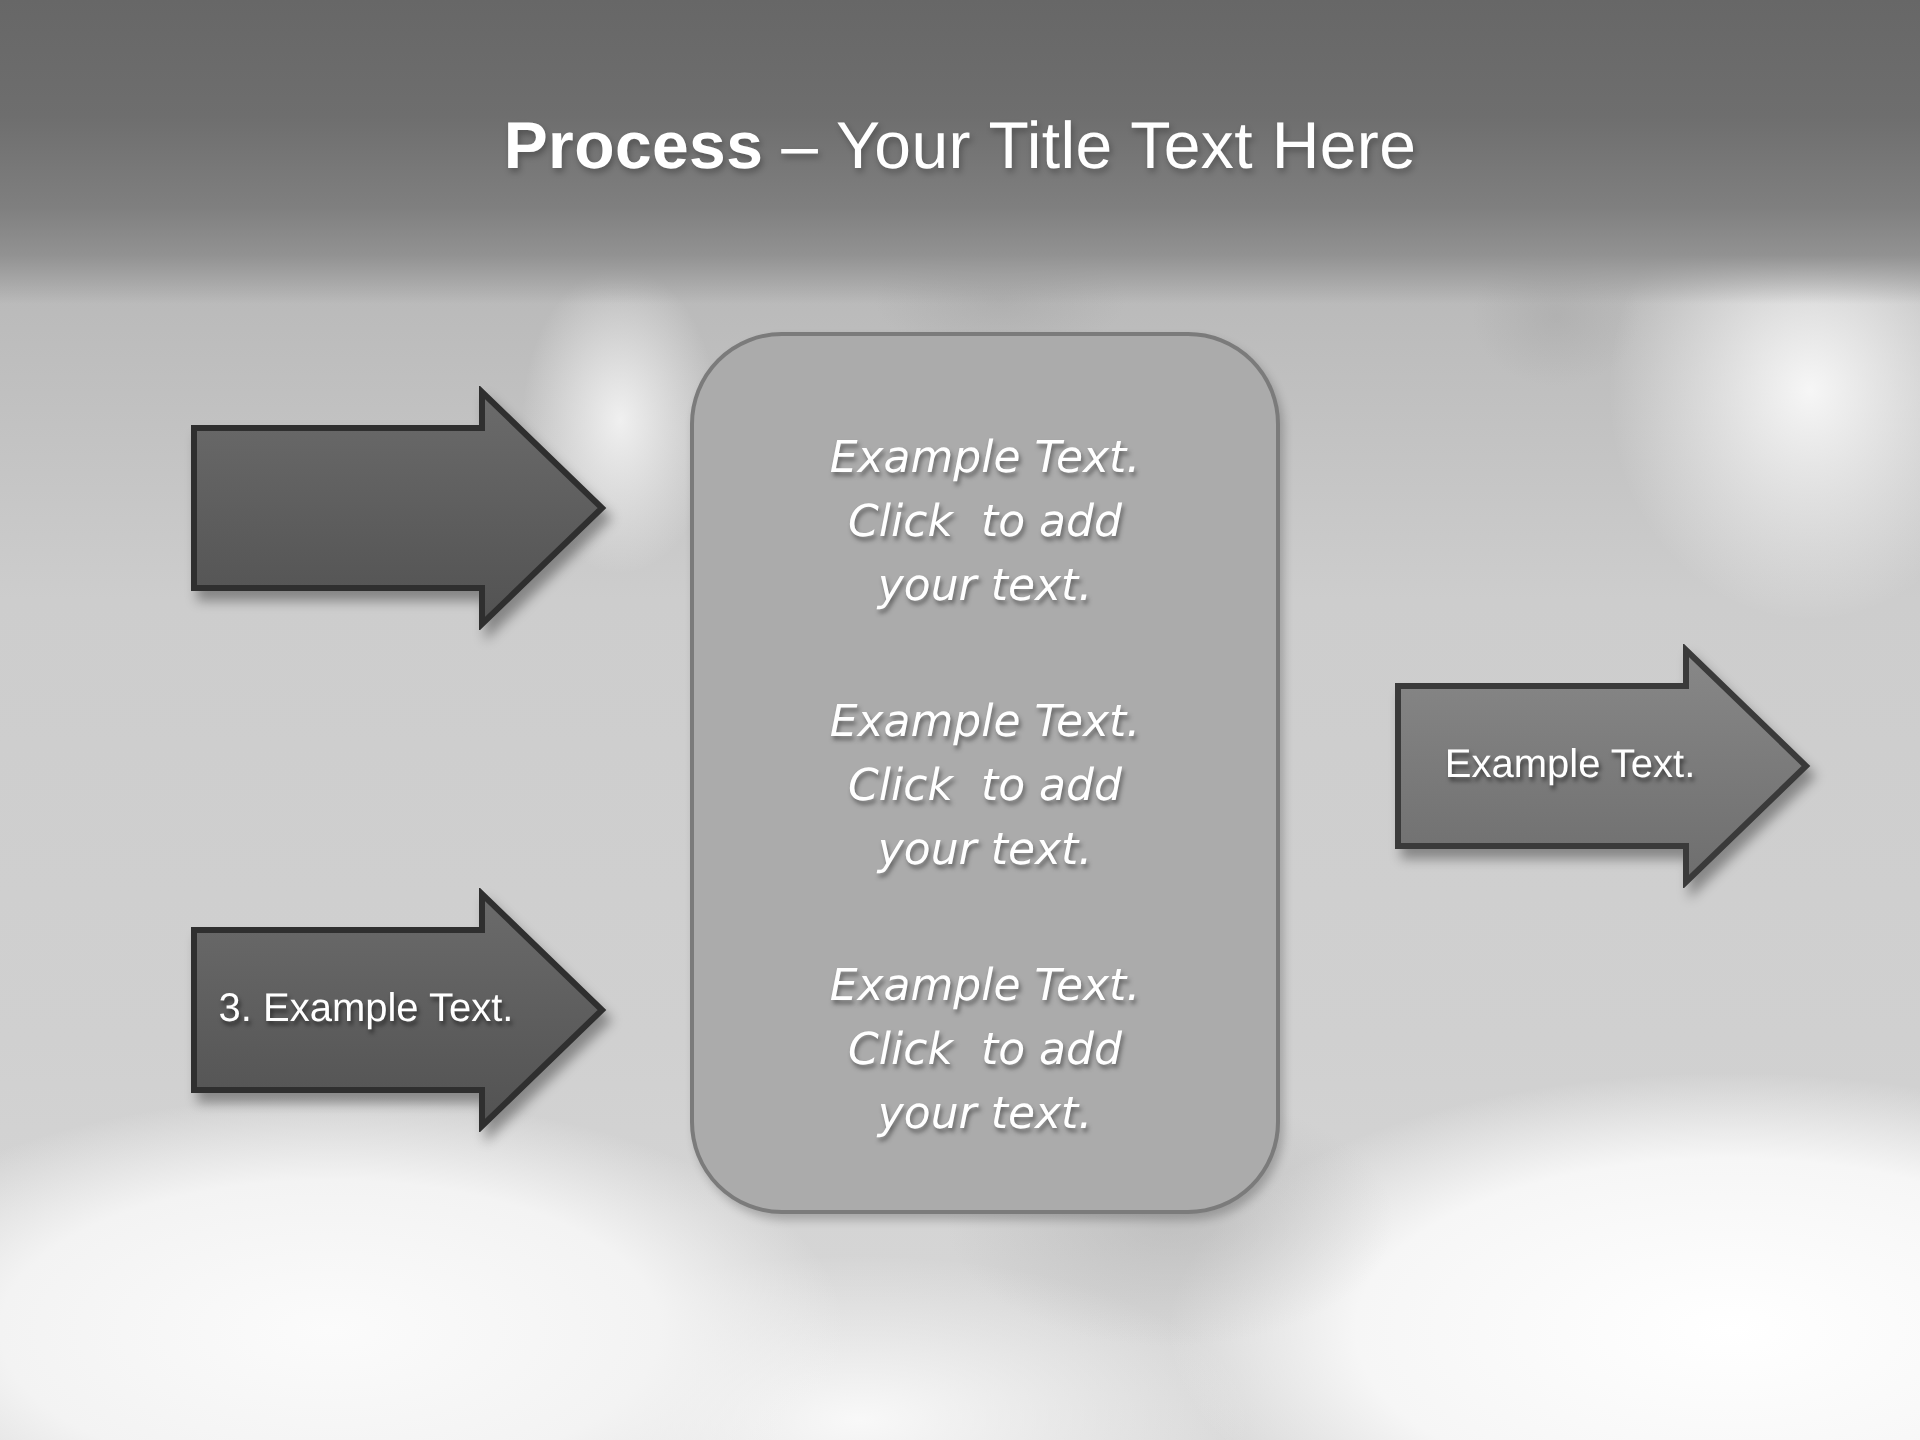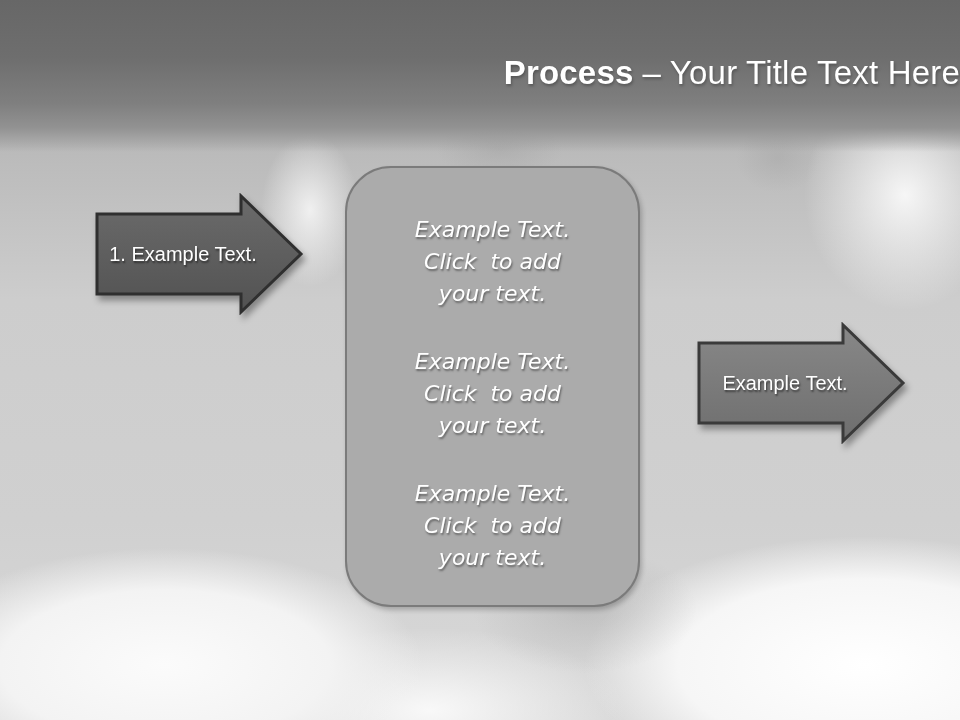--- a/index.html
+++ b/index.html
@@ -24,21 +24,21 @@
       linear-gradient(to bottom, #b9b9b9 140px, #cdcdcd 300px, #d0d0d0 520px, #d9d9d9 720px);
   }
   
   .title-band{
     position:absolute;left:0;top:0;width:960px;height:152px;z-index:1;
     background:linear-gradient(to bottom,
       #676767 0%, #6e6e6e 38%, #7f7f7f 68%, #929292 84%, rgba(185,185,185,0) 100%);
   }
   .slide-title{
     position:absolute;top:54px;left:0;width:100%;margin:0;
-    text-align:right;color:#ffffff;font-size:33px;font-weight:400;
+    text-align:center;color:#ffffff;font-size:33px;font-weight:400;
     text-shadow:1px 2px 3px rgba(0,0,0,.28);
     letter-spacing:.2px;
   }
   .title-bold{font-weight:700;}
   .title-rest{margin-left:9px;font-weight:400;}
 
   .shape-layer{position:absolute;inset:0;z-index:2;}
 
   
   .arrow{position:absolute;width:210px;height:122px;}
@@ -85,24 +85,29 @@
         <stop offset="0" stop-color="#888888"></stop>
           <stop offset="1" stop-color="#6e6e6e"></stop>
       </linearGradient>
     </defs>
   </svg>
 
   <div class="arrow" style="left:94px;top:193px">
     <svg width="210" height="122" viewBox="0 0 210 122">
       <polygon points="3,21 147,21 147,3 207,61 147,119 147,101 3,101" fill="url(#gradDark)" stroke="#2f2f2f" stroke-width="3"></polygon>
     </svg>
-    <span class="arrow-label">1. Example Text.</span>
   </div>
 
 
+  <div class="arrow" style="left:94px;top:444px">
+    <svg width="210" height="122" viewBox="0 0 210 122">
+      <polygon points="3,21 147,21 147,3 207,61 147,119 147,101 3,101" fill="url(#gradDark)" stroke="#2f2f2f" stroke-width="3"></polygon>
+    </svg>
+    <span class="arrow-label">3. Example Text.</span>
+  </div>
 
   <div class="panel">
     <div class="panel-content">
       <p class="ph-item">
         <span class="ph-line">Example Text.</span>
         <span class="ph-line">Click  to add</span>
         <span class="ph-line">your text.</span>
       </p>
       <p class="ph-item">
         <span class="ph-line">Example Text.</span>

